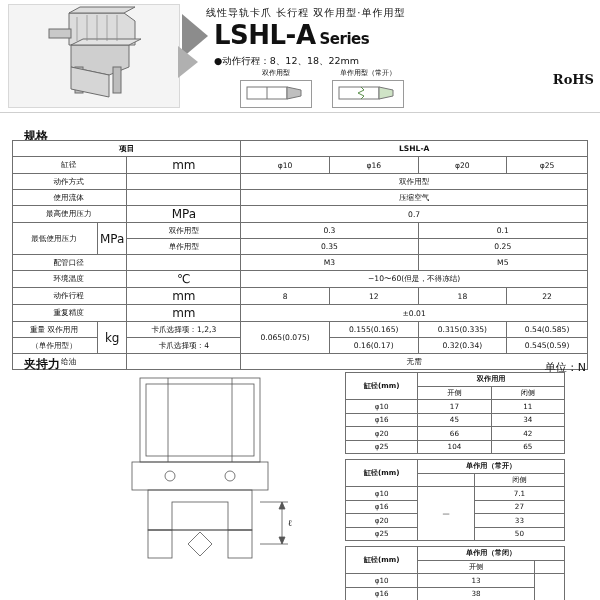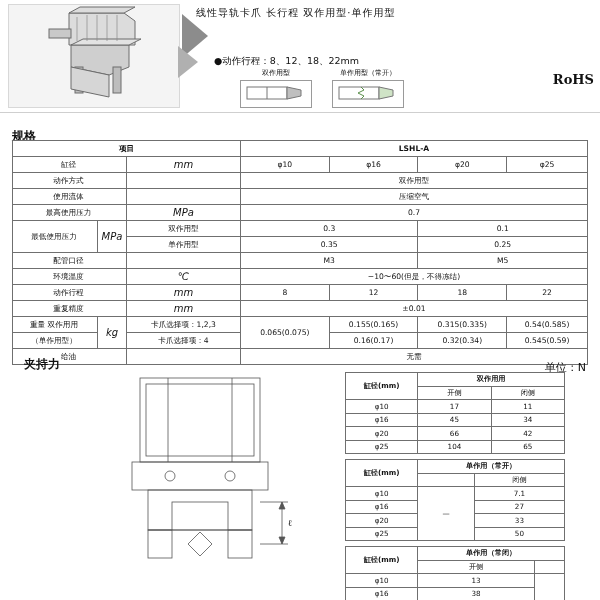--- a/index.html
+++ b/index.html
@@ -13,21 +13,21 @@
   }
   .page{position:relative;width:600px;height:600px;}
 
   
   .header{position:relative;height:112px;border-bottom:1px solid #cfcfcf;}
   .hdr-img{
     position:absolute;left:8px;top:4px;width:170px;height:102px;
     background:#f2f2f2;border:1px solid #d8d8d8;overflow:hidden;
   }
   .hdr-title-sub{
-    position:absolute;left:196px;top:6px;font-size:10px;letter-spacing:1px;color:#111;
+    position:absolute;left:206px;top:6px;font-size:10px;letter-spacing:1px;color:#111;
   }
   .hdr-title-main{
     position:absolute;left:214px;top:20px;font-size:26px;font-weight:bold;letter-spacing:-0.5px;
   }
   .hdr-title-main .ser{font-size:15px;font-weight:bold;margin-left:4px;}
   .hdr-stroke{
     position:absolute;left:214px;top:55px;font-size:9.5px;
   }
   .tri{
     position:absolute;left:182px;top:14px;width:0;height:0;
@@ -56,21 +56,21 @@
   .spec{
     position:absolute;left:12px;top:140px;width:576px;
     font-size:7.6px;
   }
   .spec td,.spec th{
     border:1px solid #6f6f6f;padding:1px 2px;text-align:center;height:13px;
     background:#fff;font-weight:normal;
   }
   .spec .hdr{font-weight:bold;}
   .spec .lbl{text-align:center;padding-right:4px;}
-  .unit{font-size:10px;font-style:italic;}
+  .unit{font-size:12px;}
 
   
   .unit-note{position:absolute;right:14px;top:360px;font-size:11px;}
   .dwg{
     position:absolute;left:112px;top:372px;width:220px;height:212px;
   }
   .ft{
     position:absolute;left:345px;top:372px;width:220px;font-size:7.2px;
   }
   .ft td,.ft th{
@@ -106,20 +106,23 @@
           <line x1="108" y1="10" x2="108" y2="36"></line>
         </g>
       </svg>
     </div>
 
     <div class="tri"></div>
     <div class="tri2"></div>
 
     <div class="hdr-title-sub">线性导轨卡爪   长行程   双作用型·单作用型</div>
 
+    <div class="hdr-title-main">
+      <span>LSHL-A</span><span class="ser">Series</span>
+    </div>
 
     <div class="hdr-stroke">●动作行程：8、12、18、22mm</div>
 
     <div class="mini-row">
       <div class="mini">
         <div class="mini-lbl">双作用型</div>
         <div class="mini-box">
           <svg width="70" height="24" viewBox="0 0 70 24">
             <rect x="6" y="6" width="40" height="12" fill="none" stroke="#777"></rect>
             <line x1="26" y1="6" x2="26" y2="18" stroke="#777"></line>
@@ -135,21 +138,21 @@
             <path d="M28 6 l3 3 -6 3 6 3 -3 3" fill="none" stroke="#5a8f4a"></path>
             <polygon points="46,6 60,9 60,15 46,18" fill="#cfe3c6" stroke="#777"></polygon>
           </svg>
         </div>
       </div>
     </div>
 
     <div class="rohs">RoHS</div>
   </div>
 
-  <div class="sec-title" style="position:absolute;left:0;top:120px;">规格</div>
+  <div class="sec-title" style="position:absolute;left:12px;top:120px;">规格</div>
 
   <table class="spec">
     <tbody>
         <tr>
       <td class="hdr" colspan="3" style="width:150px">项目</td>
       <td class="hdr" colspan="4">LSHL-A</td>
     </tr>
     <tr>
       <td colspan="2" class="lbl">缸径</td>
       <td class="unit">mm</td>

